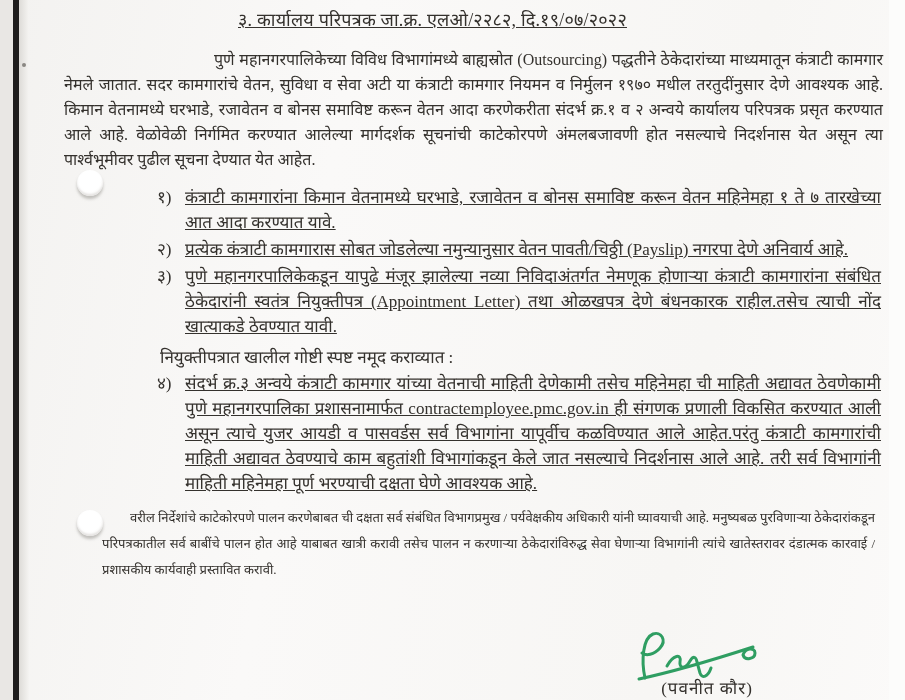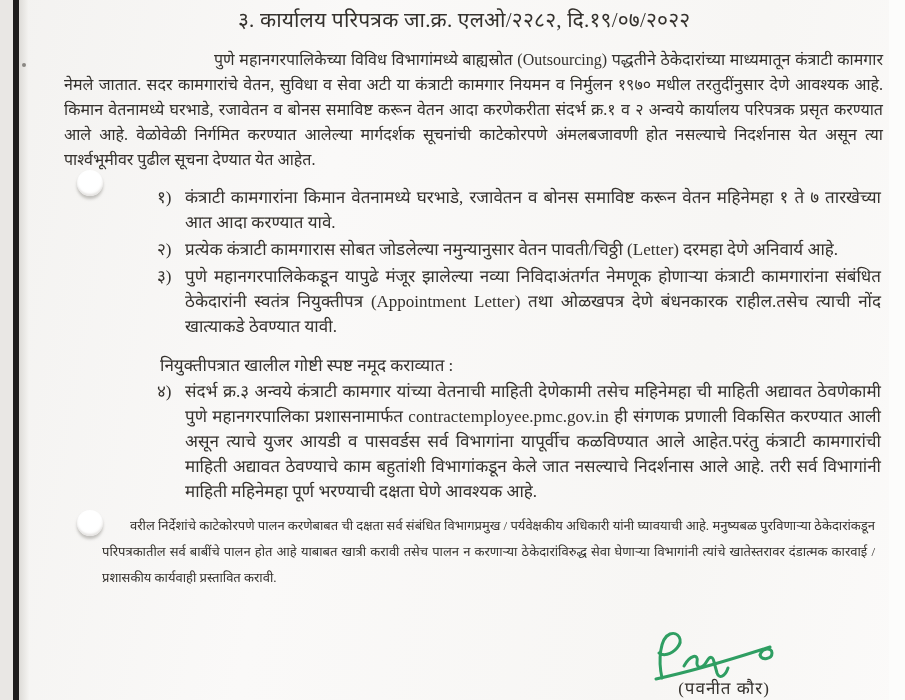--- a/index.html
+++ b/index.html
@@ -41,54 +41,55 @@
     position: absolute; left: 77px; width: 26px; height: 26px;
     border-radius: 50%;
     background: radial-gradient(circle at 45% 38%, #ffffff 55%, #f3f1ee 100%);
     box-shadow: 0 3px 3px rgba(150,147,142,0.55), inset 0 -2px 2px rgba(190,187,182,0.35);
   }
   .hole.top { top: 170px; }
   .hole.bottom { top: 510px; }
 
   .ref-line {
     margin-left: 238px;
-    font-size: 21px;
+    font-size: 18px;
     line-height: 26px;
     letter-spacing: 0.2px;
     white-space: nowrap;
+    text-decoration: underline;
   }
   .intro {
     margin: 14px 22px 0 64px;
     font-size: 16px;
     line-height: 25px;
     text-align: justify;
     text-indent: 150px;
   }
   .list {
     margin: 13px 24px 0 157px;
     font-size: 17px;
     line-height: 25px;
   }
   .item { display: flex; margin-bottom: 2px; }
   .item-num { flex: none; width: 28px; }
-  .item-text { flex: 1; text-align: justify; }
+  .item-text { flex: 1; text-align: justify; text-decoration: underline; }
   .subnote {
-    margin: 14px 0 1px 3px;
+    margin: 6px 0 1px 3px;
     text-align: left;
   }
   .closing {
     margin: 9px 30px 0 102px;
     font-size: 13px;
     line-height: 26px;
     text-align: justify;
     text-indent: 28px;
   }
   .signature-block {
     position: absolute;
-    left: 629px; top: 628px;
+    left: 612px; top: 628px;
     width: 190px;
     text-align: center;
   }
   .signature-block svg { display: block; margin: 0 auto -6px auto; }
   .signatory-name {
     font-size: 17px;
     letter-spacing: 1px;
     color: #34312d;
   }
 </style>
@@ -109,21 +110,21 @@
 
   <div class="intro">पुणे महानगरपालिकेच्या विविध विभागांमध्ये बाह्यस्रोत (Outsourcing) पद्धतीने ठेकेदारांच्या माध्यमातून कंत्राटी कामगार नेमले जातात. सदर कामगारांचे वेतन, सुविधा व सेवा अटी या कंत्राटी कामगार नियमन व निर्मुलन १९७० मधील तरतुदींनुसार देणे आवश्यक आहे. किमान वेतनामध्ये घरभाडे, रजावेतन व बोनस समाविष्ट करून वेतन आदा करणेकरीता संदर्भ क्र.१ व २ अन्वये कार्यालय परिपत्रक प्रसृत करण्यात आले आहे. वेळोवेळी निर्गमित करण्यात आलेल्या मार्गदर्शक सूचनांची काटेकोरपणे अंमलबजावणी होत नसल्याचे निदर्शनास येत असून त्या पार्श्वभूमीवर पुढील सूचना देण्यात येत आहेत.</div>
 
   <div class="list">
     <div class="item">
       <span class="item-num">१)</span>
       <span class="item-text">कंत्राटी कामगारांना किमान वेतनामध्ये घरभाडे, रजावेतन व बोनस समाविष्ट करून वेतन महिनेमहा १ ते ७ तारखेच्या आत आदा करण्यात यावे.</span>
     </div>
     <div class="item">
       <span class="item-num">२)</span>
-      <span class="item-text">प्रत्येक कंत्राटी कामगारास सोबत जोडलेल्या नमुन्यानुसार वेतन पावती/चिठ्ठी (Letter) दरमहा देणे अनिवार्य आहे.</span>
+      <span class="item-text">प्रत्येक कंत्राटी कामगारास सोबत जोडलेल्या नमुन्यानुसार वेतन पावती/चिठ्ठी (Payslip) नगरपा देणे अनिवार्य आहे.</span>
     </div>
     <div class="item">
       <span class="item-num">३)</span>
       <span class="item-text">पुणे महानगरपालिकेकडून यापुढे मंजूर झालेल्या नव्या निविदाअंतर्गत नेमणूक होणाऱ्या कंत्राटी कामगारांना संबंधित ठेकेदारांनी स्वतंत्र नियुक्तीपत्र (Appointment Letter) तथा ओळखपत्र देणे बंधनकारक राहील.तसेच त्याची नोंद खात्याकडे ठेवण्यात यावी.</span>
     </div>
     <div class="subnote">नियुक्तीपत्रात खालील गोष्टी स्पष्ट नमूद कराव्यात :</div>
     <div class="item">
       <span class="item-num">४)</span>
       <span class="item-text">संदर्भ क्र.३ अन्वये कंत्राटी कामगार यांच्या वेतनाची माहिती देणेकामी तसेच महिनेमहा ची माहिती अद्यावत ठेवणेकामी पुणे महानगरपालिका प्रशासनामार्फत contractemployee.pmc.gov.in  ही संगणक प्रणाली विकसित करण्यात आली असून त्याचे युजर आयडी व पासवर्डस सर्व विभागांना यापूर्वीच कळविण्यात आले आहेत.परंतु कंत्राटी कामगारांची माहिती अद्यावत ठेवण्याचे काम बहुतांशी विभागांकडून केले जात नसल्याचे निदर्शनास आले आहे. तरी सर्व विभागांनी माहिती महिनेमहा पूर्ण भरण्याची दक्षता घेणे आवश्यक आहे.</span>
     </div>

